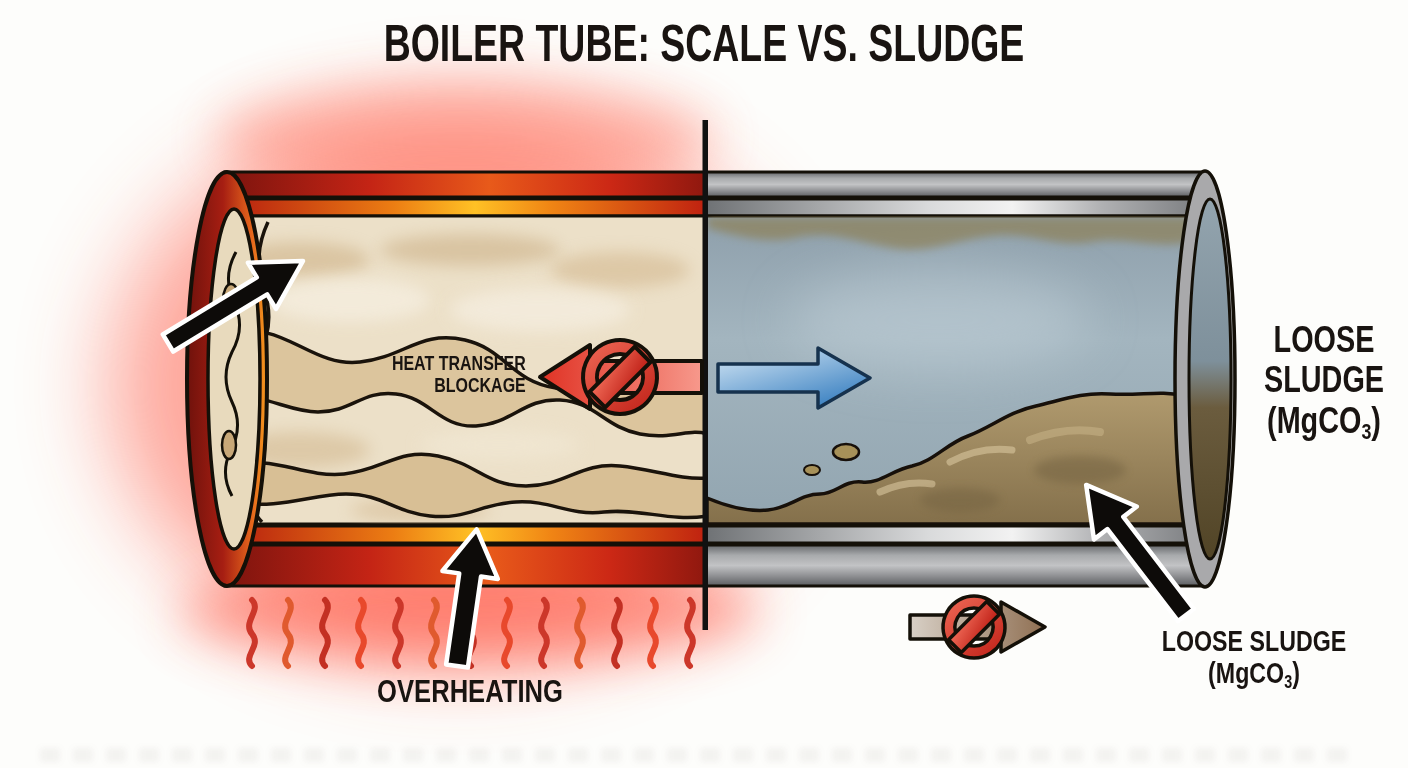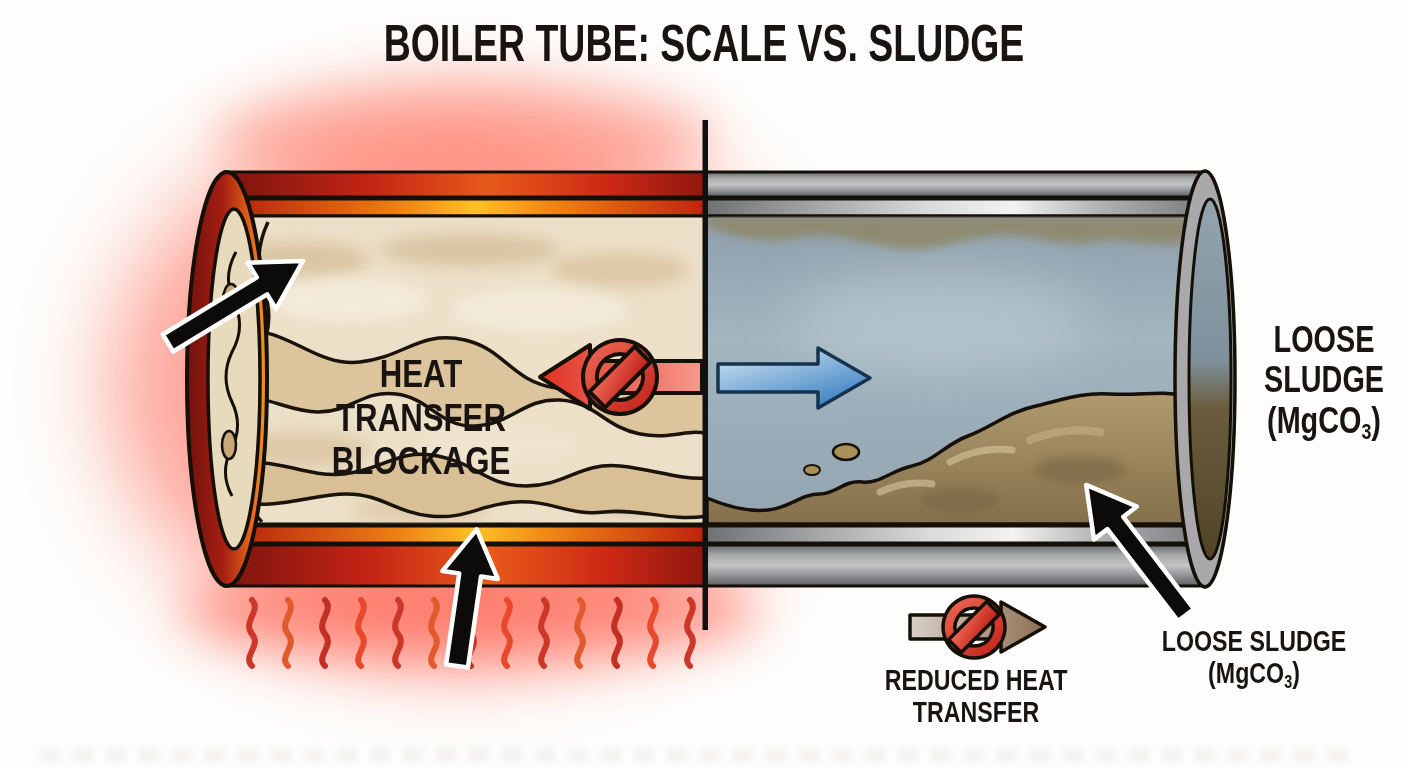--- a/index.html
+++ b/index.html
@@ -12,21 +12,21 @@
   .txt {
     position:absolute; color:#191411; font-weight:bold;
     text-align:center; line-height:1.12; letter-spacing:0px;
   }
   .cond { transform:scaleX(.8); transform-origin:50% 0; }
   .title  { top:14px; left:0; width:1408px; font-size:52px; }
   .title .cond { transform:scaleX(.72); }
   .hdr-left  { top:106px; left:225px; width:482px; font-size:42px; }
   .hdr-right { top:106px; left:710px; width:508px; font-size:42px; }
   .lab-adherent  { top:300px; left:2px;    width:192px;  font-size:31px; }
-  .lab-blockage  { top:352px; left:290px;  width:262px;  font-size:39px; }
+  .lab-blockage  { top:352px; left:290px;  width:262px;  font-size:20px;text-align:right; }
   .lab-sludge-r  { top:320px; left:1240px; width:168px;  font-size:36px; }
   .lab-overheat  { top:674px; left:318px;  width:304px;  font-size:32px; }
   .lab-reduced   { top:664px; left:854px;  width:244px;  font-size:29px; }
   .lab-sludge-b  { top:625px; left:1126px; width:256px;  font-size:29px; }
   .sub { font-size:.62em; vertical-align:-.28em; }
   .smudge {
     position:absolute; left:40px; top:748px; width:1320px; height:14px;
     background:repeating-linear-gradient(90deg,
       rgba(125,118,110,.14) 0 20px, rgba(255,255,255,0) 20px 33px);
     filter:blur(3px); opacity:.55;
@@ -258,27 +258,24 @@
   </div>
 
   <div class="txt lab-sludge-r">
     <div class="cond">
       <div>LOOSE</div>
       <div>SLUDGE</div>
       <div><span>(MgCO</span><span class="sub">3</span><span>)</span></div>
     </div>
   </div>
 
-
-  <div class="txt lab-reduced">
-    <div class="cond">
-      <div>REDUCED HEAT</div>
-      <div>TRANSFER</div>
-    </div>
-  </div>
+  <div class="txt lab-overheat">
+    <div class="cond">OVERHEATING</div>
+  </div>
+
 
   <div class="txt lab-sludge-b">
     <div class="cond">
       <div>LOOSE SLUDGE</div>
       <div><span>(MgCO</span><span class="sub">3</span><span>)</span></div>
     </div>
   </div>
 
   <div class="smudge"></div>
 </div>

